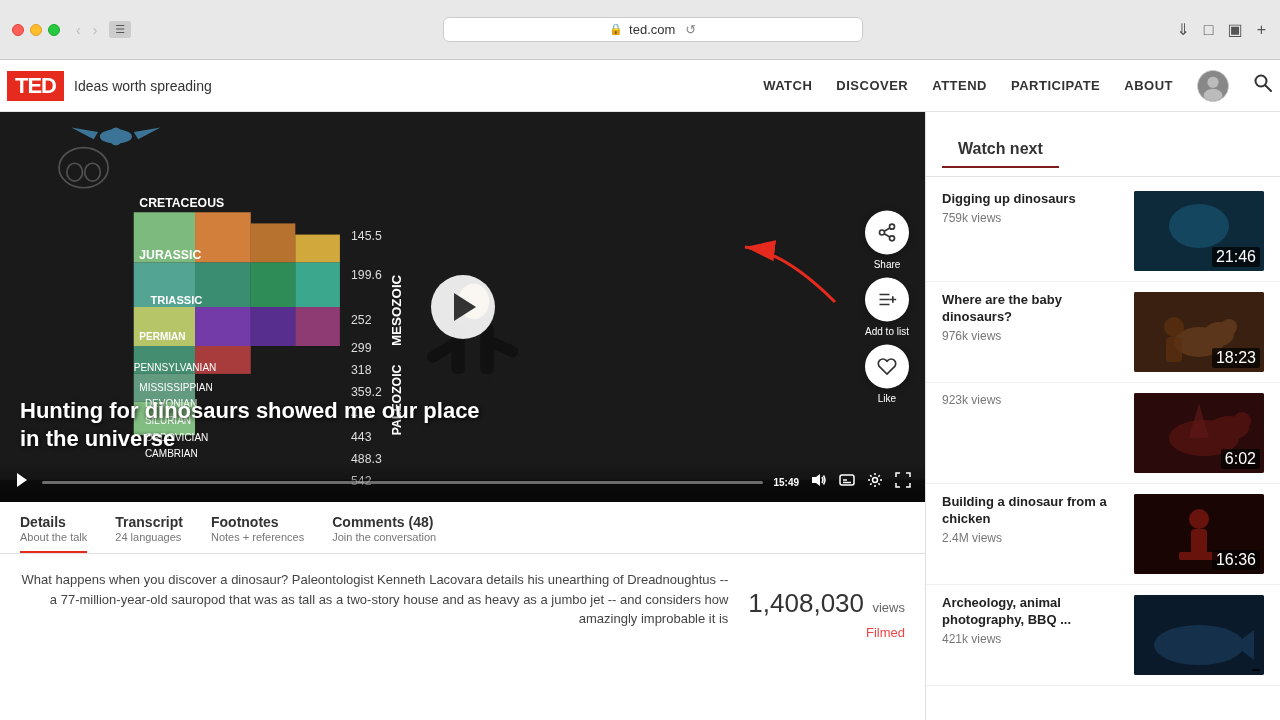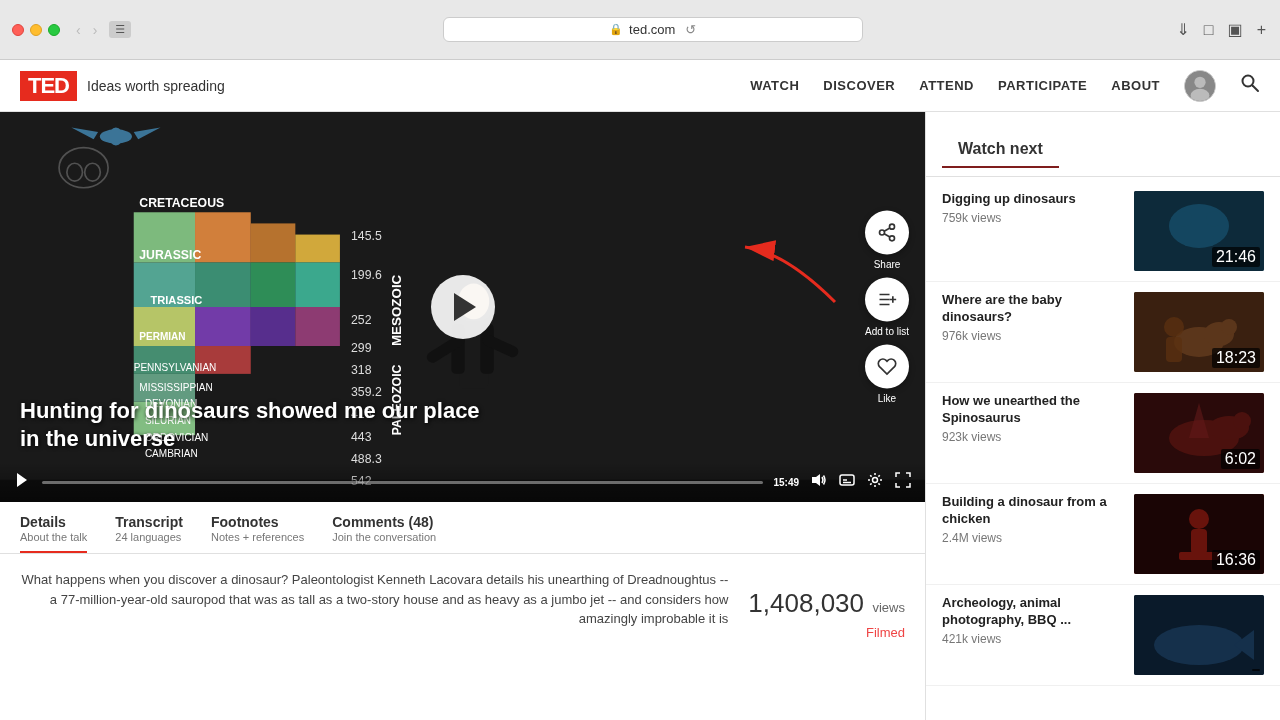--- a/index.html
+++ b/index.html
@@ -96,21 +96,21 @@
     .ted-site {
       background: white;
       height: calc(720px - 60px);
       display: flex;
       flex-direction: column;
     }
 
     
     .ted-header {
       background: white;
-      padding: 0 20px;
+      padding: 0 7px;
       height: 52px;
       display: flex;
       align-items: center;
       border-bottom: 1px solid #e0e0e0;
       flex-shrink: 0;
     }
     .ted-logo {
       display: flex;
       align-items: center;
       gap: 10px;
@@ -759,21 +759,20 @@
               <circle cx="40" cy="35" r="10"></circle>
               <rect x="32" y="45" width="16" height="25" rx="4"></rect>
             </g>
           </svg>
           <span class="thumb-duration">18:23</span>
         </div>
       </div>
 
       <div class="watch-next-item">
         <div class="watch-next-info">
-          <div class="watch-next-title">How we unearthed the Spinosaurus</div>
           <div class="watch-next-views">923k views</div>
         </div>
         <div class="watch-next-thumb thumb-3">
           <svg width="130" height="80" viewBox="0 0 130 80">
             <rect width="130" height="80" fill="#2a0a0a"></rect>
 
             <g fill="#5a1510" opacity="0.7">
               <ellipse cx="70" cy="45" rx="35" ry="18"></ellipse>
               <ellipse cx="95" cy="35" rx="20" ry="12"></ellipse>
               <circle cx="108" cy="28" r="9"></circle>

